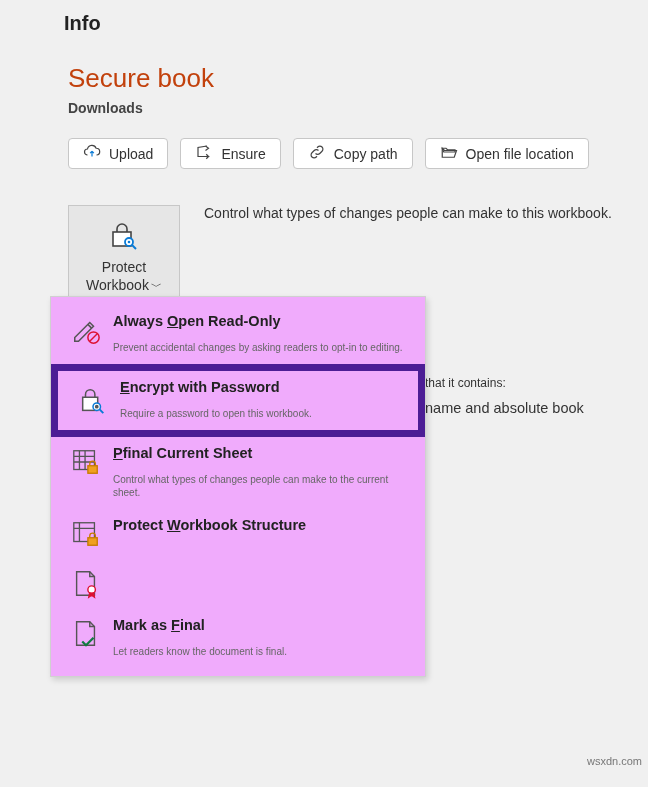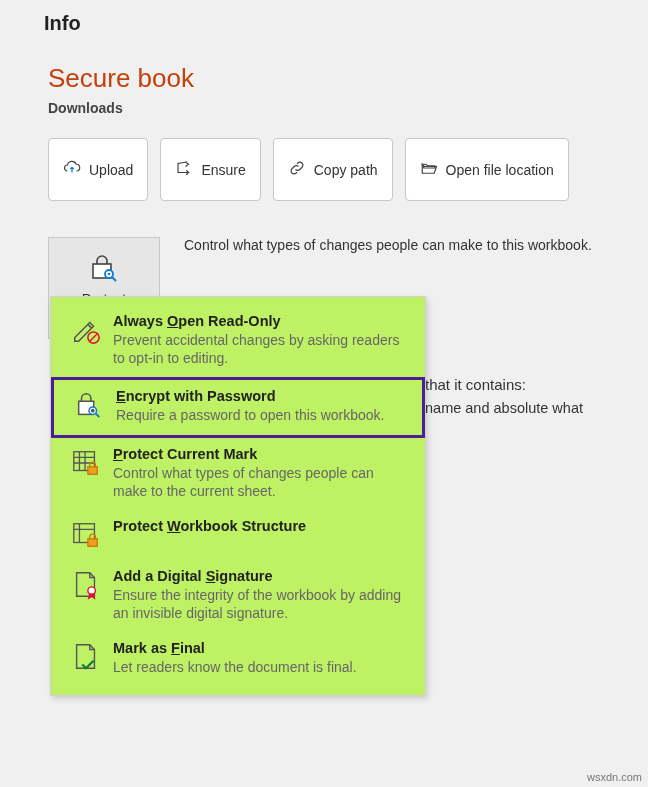--- a/index.html
+++ b/index.html
@@ -9,20 +9,21 @@
     background: #f0f0f0;
     font-size: 14px;
     color: #333;
     width: 648px;
     height: 787px;
     position: relative;
     overflow: hidden;
   }
   .page {
     padding: 12px 0 0 44px;
+    margin-left: 20px;
   }
   .page-title {
     font-size: 20px;
     font-weight: 600;
     color: #222;
     margin: 0 0 28px 0;
   }
   .doc-title {
     font-size: 26px;
     color: #c2410c;
@@ -39,21 +40,21 @@
     gap: 12px;
     margin: 0 0 36px 4px;
   }
   .action-btn {
     display: flex;
     align-items: center;
     gap: 8px;
     background: #fff;
     border: 1px solid #c7c7c7;
     border-radius: 4px;
-    padding: 20px 14px;
+    padding: 4px 14px;
     font-size: 14px;
     color: #333;
     cursor: pointer;
   }
   .action-btn svg { width: 18px; height: 18px; flex: none; }
   .section-row {
     display: flex;
     gap: 24px;
     margin-left: 4px;
   }
@@ -85,48 +86,48 @@
     font-size: 14px;
     color: #333;
   }
   
   
   .menu {
     position: absolute;
     left: 50px;
     top: 296px;
     width: 376px;
-    background: #bef264;
+    background: #f0abfc;
     border: 1px solid #d0d0d0;
     box-shadow: 2px 3px 6px rgba(0,0,0,0.15);
     padding: 8px 0;
     z-index: 10;
   }
   .menu-item {
     display: flex;
     gap: 12px;
     padding: 8px 14px 10px 20px;
     cursor: pointer;
   }
   .menu-item .mi-icon { width: 30px; flex: none; display:flex; align-items:flex-start; justify-content:center; padding-top:2px;}
   .menu-item .mi-icon svg { width: 30px; height: 30px; }
   .menu-item .mi-text { flex: 1; }
   .mi-title { font-weight: 600; color: #222; font-size: 14.5px; }
-  .mi-desc { color: #666; font-size: 14px; margin-top: 2px; line-height: 1.3; }
+  .mi-desc { color: #666; font-size: 10px; margin-top: 12px; line-height: 1.3; }
   .u { text-decoration: underline; }
-  .highlight { border: 3px solid #4c1d95; }
-  
-  
-  .peek1 { position: absolute; left: 425px; top: 376px; font-size: 15px; color:#333; }
+  .highlight { border: 7px solid #4c1d95; align-items: center; }
+  
+  
+  .peek1 { position: absolute; left: 425px; top: 376px; font-size: 12px; color:#333; }
   .peek2 { position: absolute; left: 425px; top: 400px; font-size: 14.5px; color:#333; }
   
   .watermark {
     position: absolute;
     right: 6px;
-    bottom: 4px;
+    bottom: 20px;
     font-size: 11px;
     color: #777;
   }
 </style>
 </head>
 <body>
 
 <div class="page">
   <div class="page-title">Info</div>
 
@@ -188,21 +189,21 @@
         <span>Workbook</span><span class="chev">﹀</span>
       </div>
     </div>
     <div class="section-text">
       <div class="desc">Control what types of changes people can make to this workbook.</div>
     </div>
   </div>
 </div>
 
 <div class="peek1">that it contains:</div>
-<div class="peek2">name and absolute what</div>
+<div class="peek2">name and absolute book</div>
 
 <div class="menu">
 
   <div class="menu-item">
     <div class="mi-icon">
       <svg viewBox="0 0 32 32" fill="none" stroke="#555" stroke-width="1.6">
         <path d="M4 24L20 8l4 4L8 28H4z"></path>
           <path d="M18 10l4 4"></path>
         <circle cx="24" cy="24" r="6" stroke="#d13"></circle>
           <path d="M20 28l8-8" stroke="#d13"></path>
@@ -233,21 +234,21 @@
   <div class="menu-item">
     <div class="mi-icon">
       <svg viewBox="0 0 32 32" fill="none" stroke="#555" stroke-width="1.4">
         <rect x="3" y="4" width="22" height="20"></rect>
           <path d="M3 10h22M3 16h22M9 4v20M15 4v20"></path>
         <rect x="18" y="20" width="10" height="8" fill="#f0a020" stroke="#c77b00"></rect>
           <path d="M20 20v-2a3 3 0 0 1 6 0v2" stroke="#c77b00"></path>
       </svg>
     </div>
     <div class="mi-text">
-      <div class="mi-title"><span></span><span class="u">P</span><span>rotect Current Mark</span></div>
+      <div class="mi-title"><span></span><span class="u">P</span><span>final Current Sheet</span></div>
       <div class="mi-desc">Control what types of changes people can make to the current sheet.</div>
     </div>
   </div>
 
   <div class="menu-item">
     <div class="mi-icon">
       <svg viewBox="0 0 32 32" fill="none" stroke="#555" stroke-width="1.4">
         <rect x="3" y="4" width="22" height="20"></rect>
           <path d="M3 10h22M9 4v20"></path>
         <rect x="18" y="20" width="10" height="8" fill="#f0a020" stroke="#c77b00"></rect>
@@ -261,24 +262,20 @@
 
   <div class="menu-item">
     <div class="mi-icon">
       <svg viewBox="0 0 32 32" fill="none" stroke="#555" stroke-width="1.5">
         <path d="M6 3h14l5 5v20H6z"></path>
           <path d="M20 3v5h5"></path>
         <circle cx="22" cy="22" r="4" fill="#fff" stroke="#d13"></circle>
           <path d="M20 25l-1 5 3-2 3 2-1-5" fill="#d13" stroke="#d13"></path>
       </svg>
     </div>
-    <div class="mi-text">
-      <div class="mi-title"><span>Add a Digital </span><span class="u">S</span><span>ignature</span></div>
-      <div class="mi-desc">Ensure the integrity of the workbook by adding an invisible digital signature.</div>
-    </div>
   </div>
 
   <div class="menu-item">
     <div class="mi-icon">
       <svg viewBox="0 0 32 32" fill="none" stroke="#555" stroke-width="1.5">
         <path d="M6 3h14l5 5v20H6z"></path>
           <path d="M20 3v5h5"></path>
         <path d="M12 24l4 4 8-8" stroke="#107c41" stroke-width="2.4"></path>
       </svg>
     </div>

